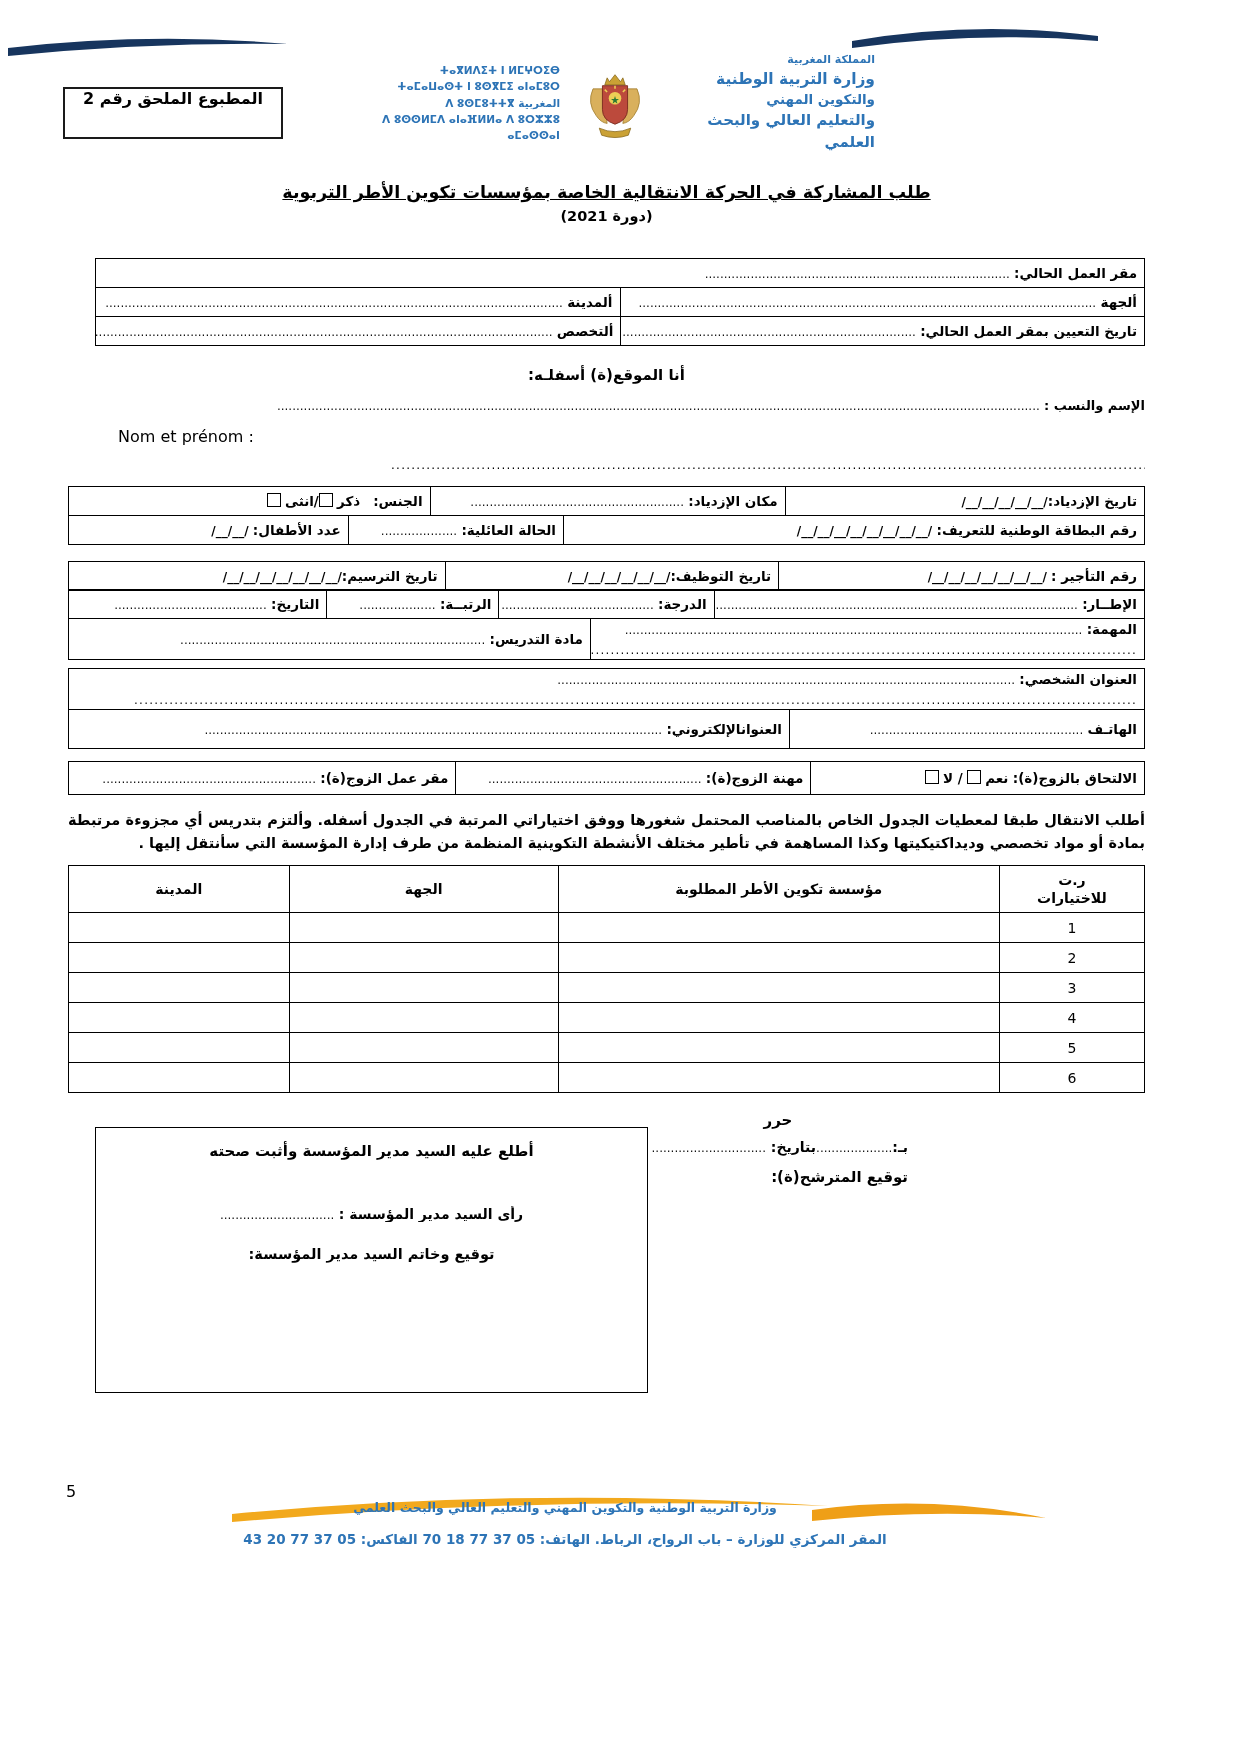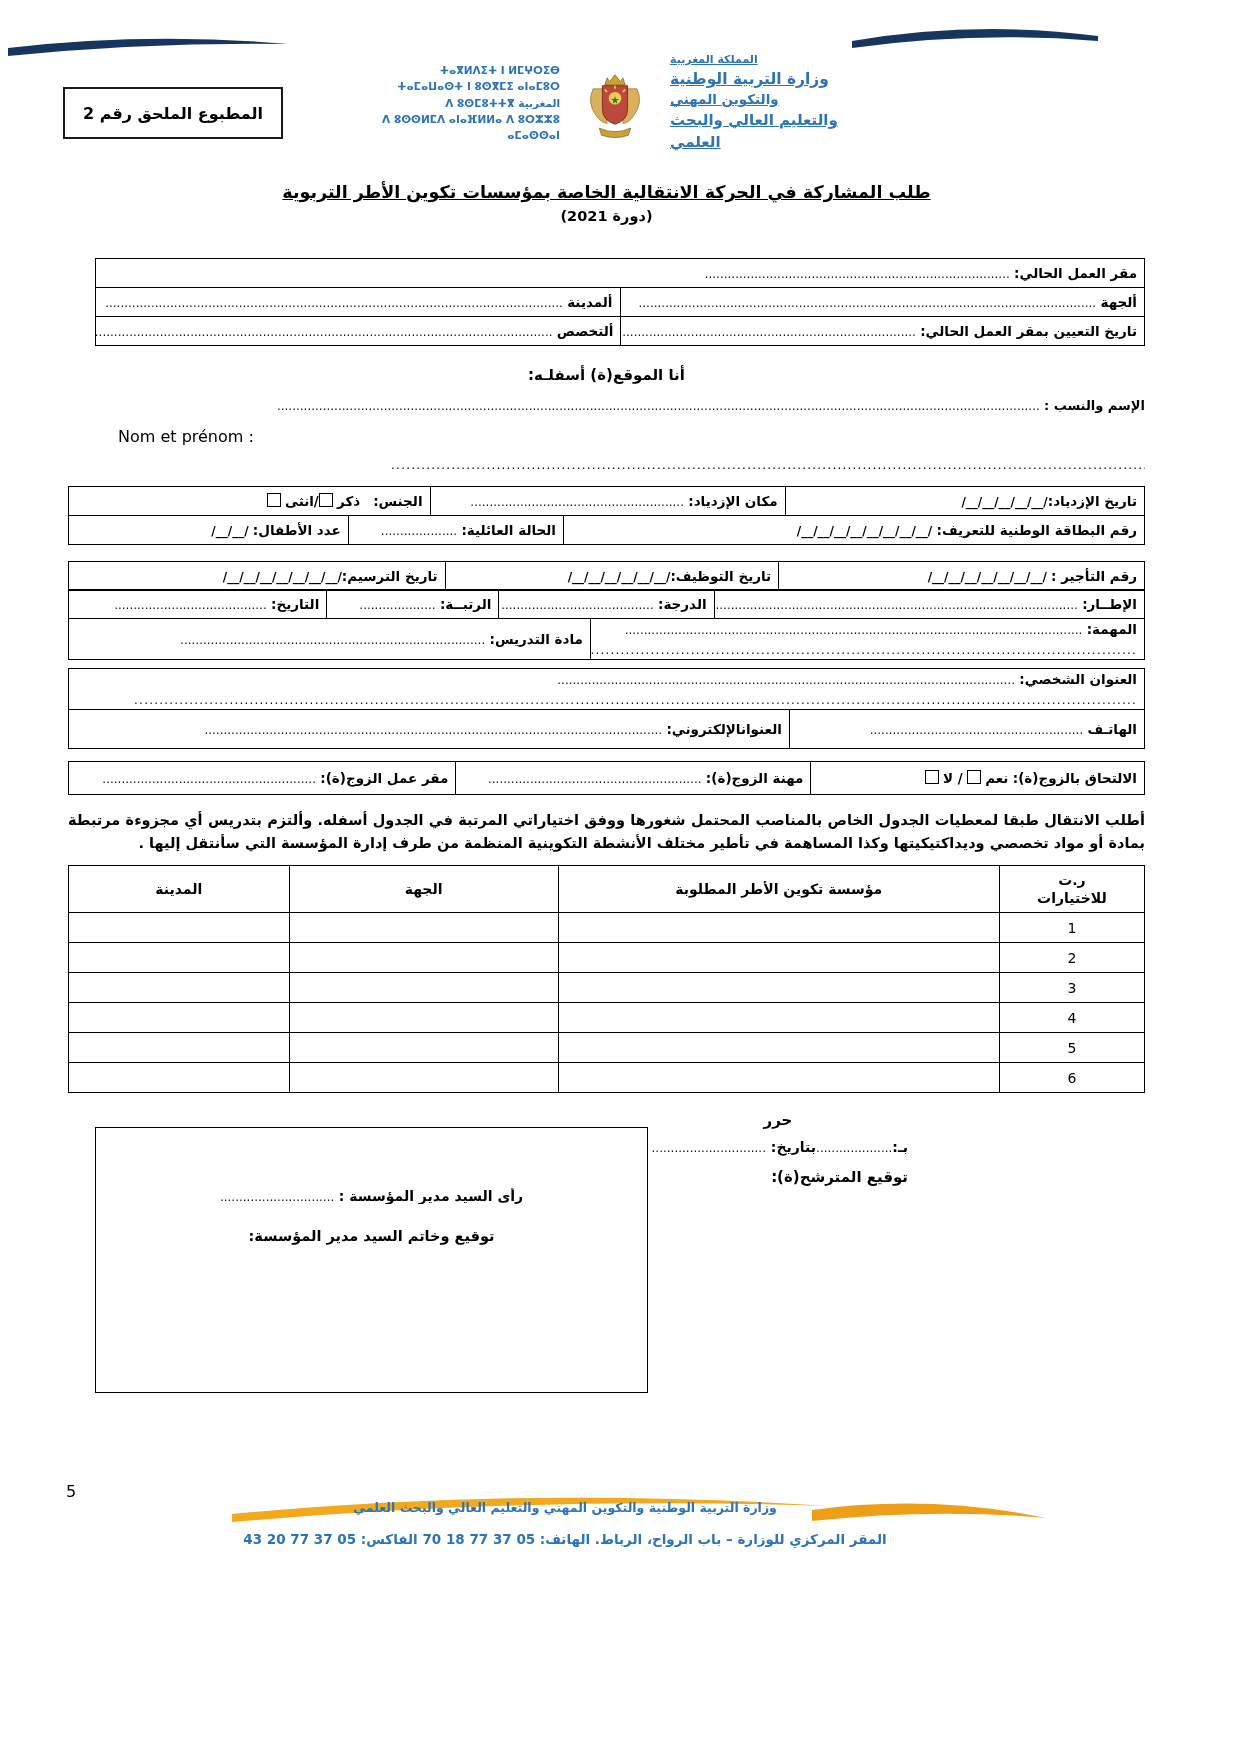--- a/index.html
+++ b/index.html
@@ -4,25 +4,25 @@
 <style>
   html,body{margin:0;padding:0;}
   body{background:#8f8f8f;font-family:"DejaVu Sans",sans-serif;}
   .page{position:relative;width:1240px;height:1753px;background:#fff;margin:0 auto;overflow:hidden;color:#000;}
   .content{position:absolute;inset:0;padding:182px 95px 0 68px;direction:rtl;text-align:right;}
 
   
   .swoosh-l{position:absolute;top:32px;left:8px;}
   .swoosh-r{position:absolute;top:22px;left:852px;}
   .annex{position:absolute;top:87px;left:63px;width:216px;height:48px;border:2px solid #1a1a1a;
-         display:flex;align-items:center;justify-content:center;font-weight:bold;font-size:16px;direction:rtl;}
+         display:flex;align-items:flex-start;justify-content:center;font-weight:bold;font-size:16px;direction:rtl;}
 
   .letterhead{position:absolute;top:52px;left:0;width:100%;display:flex;justify-content:center;align-items:center;gap:22px;direction:ltr;}
   .tifinagh{width:195px;text-align:right;color:#2d74b6;font-size:10.5px;line-height:1.55;font-weight:bold;}
-  .ministry{width:205px;text-align:left;color:#2d74b6;font-weight:bold;line-height:1.45;text-decoration:underline;}
+  .ministry{width:205px;text-align:right;color:#2d74b6;font-weight:bold;line-height:1.45;}
   .ministry .m1{font-size:11px;}.ministry .m2{font-size:15.5px;}.ministry .m3{font-size:13.5px;}.ministry .m4{font-size:15px;}
 
   .title{font-size:17.5px;font-weight:bold;text-decoration:underline;text-align:center;}
   .session{font-size:14.5px;font-weight:bold;text-align:center;margin-top:6px;}
 
   table.frm{border-collapse:collapse;width:100%;table-layout:fixed;direction:rtl;}
   table.frm td{border:1.3px solid #000;padding:2px 7px;font-size:13.5px;height:24px;vertical-align:middle;
                white-space:nowrap;overflow:hidden;}
   .stack{margin-top:-1.3px;}
   .lbl{font-weight:bold;}
@@ -400,20 +400,21 @@
       <div class="sig-col">
         <div class="sig-inner">
           <div class="sig-harar">حرر</div>
           <div class="sig-line">
             <span class="lbl">بـ:</span><span class="dt">....................</span><span class="lbl">بتاريخ: </span><span class="dt">..............................</span>
           </div>
           <div class="sig-cand">توقيع المترشح(ة):</div>
         </div>
       </div>
       <div class="dir-box">
+        <div class="dir-seen">أطلع عليه السيد مدير المؤسسة وأثبت صحته</div>
         <div class="dir-opinion">
           <span class="lbl">رأي السيد مدير المؤسسة :</span>
           <span class="dt">..............................</span>
         </div>
         <div class="dir-stamp">توقيع وخاتم  السيد مدير المؤسسة:</div>
       </div>
     </div>
 
   </div>
 

